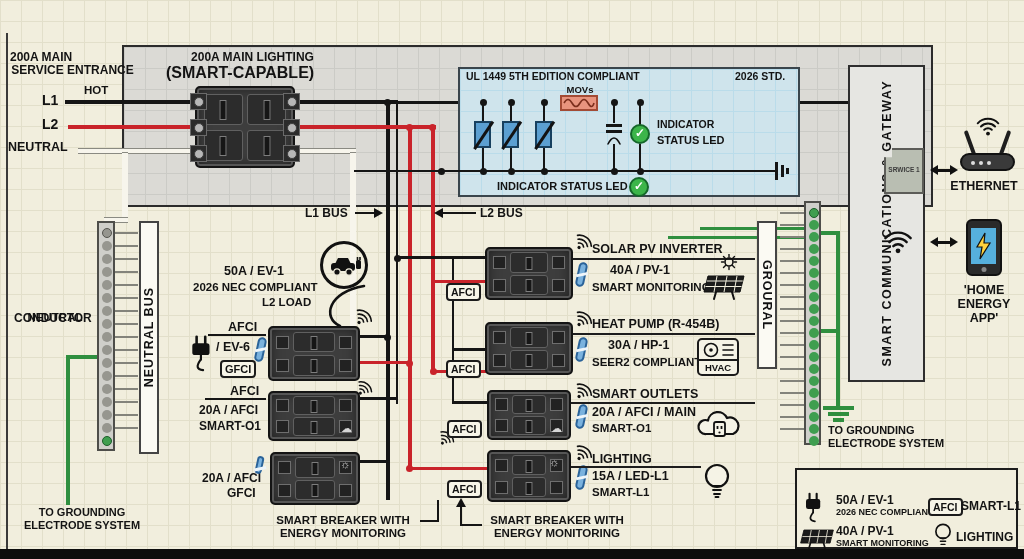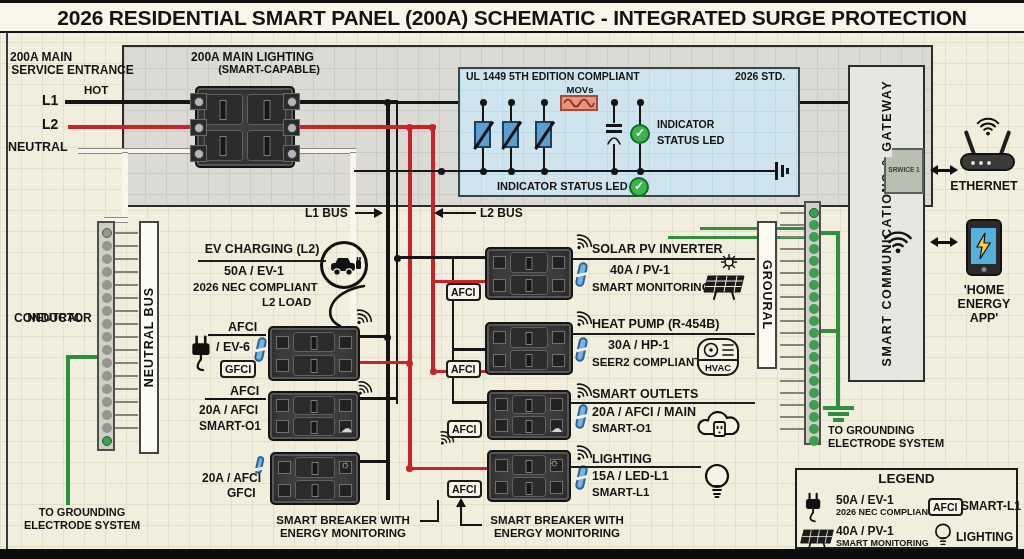--- a/index.html
+++ b/index.html
@@ -66,23 +66,20 @@
   .darr::after{content:"";position:absolute;right:-8px;top:-4px;border:5.5px solid transparent;border-left:8px solid #111;}
   .rule{position:absolute;height:2px;background:#1d1d1d;}
   svg{display:block;}
   .icon-stroke{stroke:#111;fill:none;stroke-width:2;stroke-linecap:round;stroke-linejoin:round;}
 </style>
 </head>
 <body>
 
 <div id="canvas">
 
-  <div class="abs" style="left:0;top:0;width:1024px;height:33px;background:#f8f6ea;border-top:3px solid #111;border-bottom:2.5px solid #111;box-sizing:border-box;">
-    <div class="t" style="left:0;top:4px;width:1024px;text-align:center;font-size:21px;letter-spacing:-0.2px;">2026 RESIDENTIAL SMART PANEL (200A) SCHEMATIC - INTEGRATED SURGE PROTECTION</div>
-  </div>
   <div class="abs" style="left:6px;top:33px;width:2px;height:516px;background:#3a3a3a;"></div>
   <div class="abs" style="left:0;top:549px;width:1024px;height:10px;background:#0c0c0c;"></div>
 
   <div class="graybox" style="left:122px;top:45px;width:811px;height:162px;"></div>
 
   <div class="w wk" style="left:65px;top:100px;width:333px;height:4px;"></div>
   <div class="w wk" style="left:398px;top:101px;width:450px;height:2.5px;"></div>
   <div class="w wk" style="left:386px;top:100px;width:4px;height:400px;"></div>
   <div class="w wk" style="left:396px;top:102px;width:2px;height:302px;"></div>
   <div class="dot" style="left:384px;top:99px;"></div>
@@ -181,21 +178,21 @@
   <div class="led" style="left:629px;top:177px;"></div>
 
   <div class="t" style="left:10px;top:51px;width:125px;text-align:left;font-size:12px;">200A MAIN</div>
   <div class="t" style="left:10px;top:64px;width:125px;text-align:center;font-size:12px;">SERVICE ENTRANCE</div>
   <div class="t" style="left:84px;top:84px;font-size:11.5px;">HOT</div>
   <div class="t" style="left:42px;top:93px;font-size:14px;">L1</div>
   <div class="t" style="left:42px;top:117px;font-size:14px;">L2</div>
   <div class="t" style="left:8px;top:141px;font-size:12.5px;">NEUTRAL</div>
 
   <div class="t" style="left:170px;top:51px;width:165px;text-align:center;font-size:12px;">200A MAIN LIGHTING</div>
-  <div class="t" style="left:155px;top:64px;width:165px;text-align:right;font-size:11px;">(SMART-CAPABLE)</div>
+  <div class="t" style="left:166px;top:64px;width:165px;text-align:left;font-size:16px;">(SMART-CAPABLE)</div>
   <div class="brk" style="left:195px;top:86px;width:100px;height:82px;">
     <div class="pole p1">
         <div class="phnd"></div>
         <div class="phnd"></div>
       </div>
     <div class="pole p2">
         <div class="phnd"></div>
         <div class="phnd"></div>
       </div>
   </div>
@@ -233,21 +230,20 @@
   </div>
   <div class="stubs" style="left:780px;top:212px;width:24px;height:222px;
     background:repeating-linear-gradient(to bottom,#83837b 0 2px,transparent 2px 12px);"></div>
   <div class="abs" style="left:804px;top:201px;width:17px;height:244px;background:#cfcfca;border:2px solid #4e4e4a;box-sizing:border-box;">
     <div class="screws" style="left:2.5px;top:5px;width:8px;height:8px;background:#3f9e4f;border:1px solid #1c5e2a;
       box-shadow:0 12px #3f9e4f,0 24px #3f9e4f,0 36px #3f9e4f,0 48px #3f9e4f,0 60px #3f9e4f,0 72px #3f9e4f,0 84px #3f9e4f,0 96px #3f9e4f,0 108px #3f9e4f,0 120px #3f9e4f,0 132px #3f9e4f,0 144px #3f9e4f,0 156px #3f9e4f,0 168px #3f9e4f,0 180px #3f9e4f,0 192px #3f9e4f,0 204px #3f9e4f,0 216px #3f9e4f,0 228px #3f9e4f;"></div>
   </div>
   <div class="t" style="left:828px;top:425px;font-size:11px;">TO GROUNDING</div>
   <div class="t" style="left:828px;top:438px;font-size:11px;">ELECTRODE SYSTEM</div>
 
-  <div class="t" style="left:198px;top:243px;width:128px;text-align:center;font-size:12.5px;border-bottom:2px solid #1d1d1d;padding-bottom:3px;">EV CHARGING (L2)</div>
   <div class="t" style="left:224px;top:265px;font-size:12.5px;">50A / EV-1</div>
   <div class="t" style="left:193px;top:281px;font-size:11.5px;">2026 NEC COMPLIANT</div>
   <div class="t" style="left:262px;top:296px;font-size:11.5px;">L2 LOAD</div>
 
   <div class="abs" style="left:320px;top:241px;width:48px;height:48px;border:3px solid #111;border-radius:50%;box-sizing:border-box;">
     <svg width="42" height="42" viewBox="0 0 42 42">
       <rect x="8" y="19" width="24" height="8" rx="3" fill="#111"></rect>
       <path d="M12 20 l3 -6 h10 l3 6 z" fill="#111"></path>
       <circle cx="14" cy="28" r="3.2" fill="#111" stroke="#f1eedd" stroke-width="1.2"></circle>
       <circle cx="26" cy="28" r="3.2" fill="#111" stroke="#f1eedd" stroke-width="1.2"></circle>
@@ -413,21 +409,21 @@
   <svg class="abs" style="left:572px;top:310px;transform:rotate(38deg);" width="22" height="19" viewBox="0 0 24 20">
     <circle cx="12" cy="17" r="1.8" fill="#111"></circle>
     <path d="M8.5 13.5a5 5 0 0 1 7 0" class="icon-stroke" style="stroke-width:1.8"></path>
     <path d="M5.5 10.5a9 9 0 0 1 13 0" class="icon-stroke" style="stroke-width:1.8"></path>
     <path d="M2.5 7.5a13 13 0 0 1 19 0" class="icon-stroke" style="stroke-width:1.8"></path>
   </svg>
   <div class="t" style="left:592px;top:318px;font-size:12.5px;">HEAT PUMP (R-454B)</div>
   <div class="rule" style="left:573px;top:333px;width:182px;"></div>
   <div class="t" style="left:608px;top:339px;font-size:12.5px;">30A / HP-1</div>
   <div class="t" style="left:592px;top:356px;font-size:11.5px;">SEER2 COMPLIANT</div>
-  <div class="abs" style="left:697px;top:338px;width:42px;height:38px;border:2px solid #1a1a1a;border-radius:13px;background:#f5f3e6;box-sizing:border-box;">
+  <div class="abs" style="left:697px;top:338px;width:42px;height:38px;border:2px solid #1a1a1a;border-radius:5px;background:#f5f3e6;box-sizing:border-box;">
     <svg width="38" height="20" viewBox="0 0 38 20">
       <circle cx="12" cy="10" r="6.5" class="icon-stroke" style="stroke-width:1.6"></circle>
       <circle cx="12" cy="10" r="1.8" fill="#111"></circle>
       <line x1="24" y1="5" x2="34" y2="5" class="icon-stroke" style="stroke-width:1.6"></line>
       <line x1="24" y1="10" x2="34" y2="10" class="icon-stroke" style="stroke-width:1.6"></line>
       <line x1="24" y1="15" x2="34" y2="15" class="icon-stroke" style="stroke-width:1.6"></line>
     </svg>
     <div style="position:absolute;left:0;bottom:0;width:100%;border-top:2px solid #1a1a1a;font-weight:bold;font-size:9.5px;text-align:center;line-height:13px;">HVAC</div>
   </div>
 
@@ -529,21 +525,20 @@
         <polygon points="14,5 6,19 11,19 9,31 19,15 13,15" fill="#ffd23e" stroke="#111" stroke-width="1.2"></polygon>
       </svg>
     </div>
     <div style="position:absolute;left:50%;bottom:2px;width:5px;height:5px;border-radius:50%;background:#888;transform:translateX(-50%);"></div>
   </div>
   <div class="t" style="left:948px;top:284px;width:72px;text-align:center;font-size:12.5px;">'HOME</div>
   <div class="t" style="left:948px;top:298px;width:72px;text-align:center;font-size:12.5px;">ENERGY</div>
   <div class="t" style="left:948px;top:312px;width:72px;text-align:center;font-size:12.5px;">APP'</div>
 
   <div class="abs" style="left:795px;top:468px;width:223px;height:81px;background:#f1eedd;border:2.5px solid #1c1c1c;box-sizing:border-box;"></div>
-  <div class="t" style="left:795px;top:472px;width:223px;text-align:center;font-size:13.5px;">LEGEND</div>
   <svg class="abs" style="left:801px;top:492px;" width="26" height="32" viewBox="0 0 26 36">
     <line x1="8" y1="2" x2="8" y2="8" class="icon-stroke" style="stroke-width:2.4"></line>
     <line x1="16" y1="2" x2="16" y2="8" class="icon-stroke" style="stroke-width:2.4"></line>
     <rect x="4" y="8" width="16" height="11" rx="2.5" fill="#111"></rect>
     <line x1="12" y1="19" x2="12" y2="23" class="icon-stroke"></line>
     <path d="M12 23 q-7 9 2 10" class="icon-stroke"></path>
   </svg>
   <div class="t" style="left:836px;top:494px;font-size:12px;">50A / EV-1</div>
   <div class="t" style="left:836px;top:508px;font-size:9px;">2026 NEC COMPLIANT</div>
   <div class="badge" style="left:928px;top:498px;">AFCI</div>

